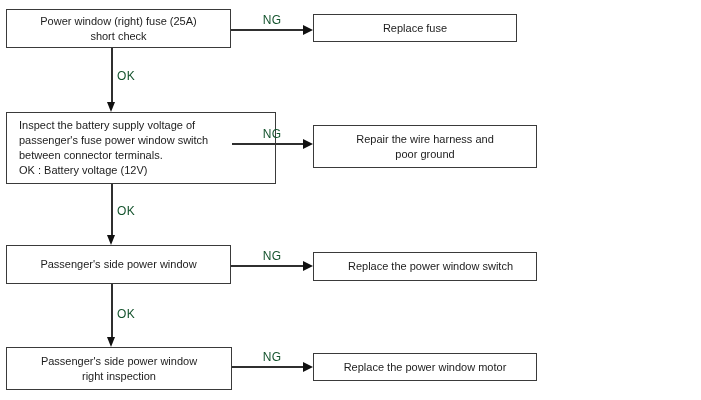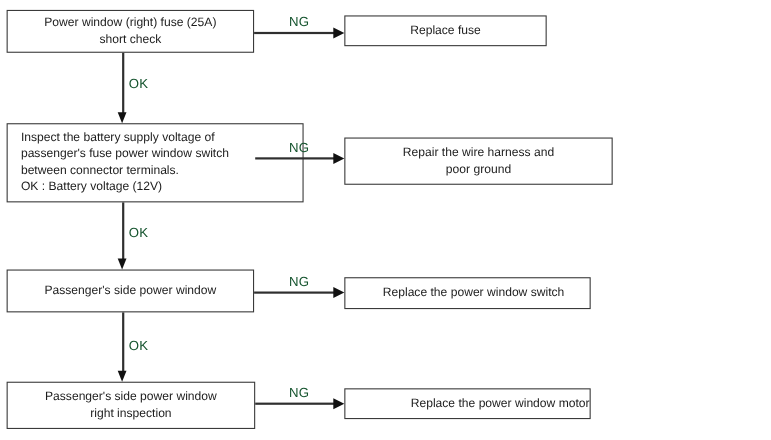--- a/index.html
+++ b/index.html
@@ -81,34 +81,34 @@
 
   <div class="box centered" style="left:6px; top:245px; width:225px; height:39px;">
     <div class="txt-line">Passenger's side power window</div>
   </div>
 
   <div class="box centered" style="left:6px; top:347px; width:226px; height:43px;">
     <div class="txt-line">Passenger's side power window</div>
     <div class="txt-line">right inspection</div>
   </div>
 
-  <div class="box centered" style="left:313px; top:14px; width:184px; height:28px;">
+  <div class="box centered" style="left:313px; top:14px; width:204px; height:28px;">
     <div class="txt-line">Replace fuse</div>
   </div>
 
-  <div class="box centered" style="left:313px; top:125px; width:244px; height:43px;">
+  <div class="box centered" style="left:313px; top:125px; width:224px; height:43px;">
     <div class="txt-line">Repair the wire harness and</div>
     <div class="txt-line">poor ground</div>
   </div>
 
   <div class="box centered" style="left:313px; top:252px; width:224px; height:29px;padding-left:11px;">
     <div class="txt-line">Replace the power window switch</div>
   </div>
 
-  <div class="box centered" style="left:313px; top:353px; width:224px; height:28px;align-items:flex-end;">
+  <div class="box centered" style="left:313px; top:353px; width:224px; height:28px;">
     <div class="txt-line">Replace the power window motor</div>
   </div>
 
   <div>
     <div class="hline" style="left:231px; top:29px; width:73px;"></div>
     <div class="head-right" style="left:303px; top:25px;"></div>
     <div class="connector-label ng-label" style="left:231px; top:13px;">NG</div>
   </div>
 
   <div>

